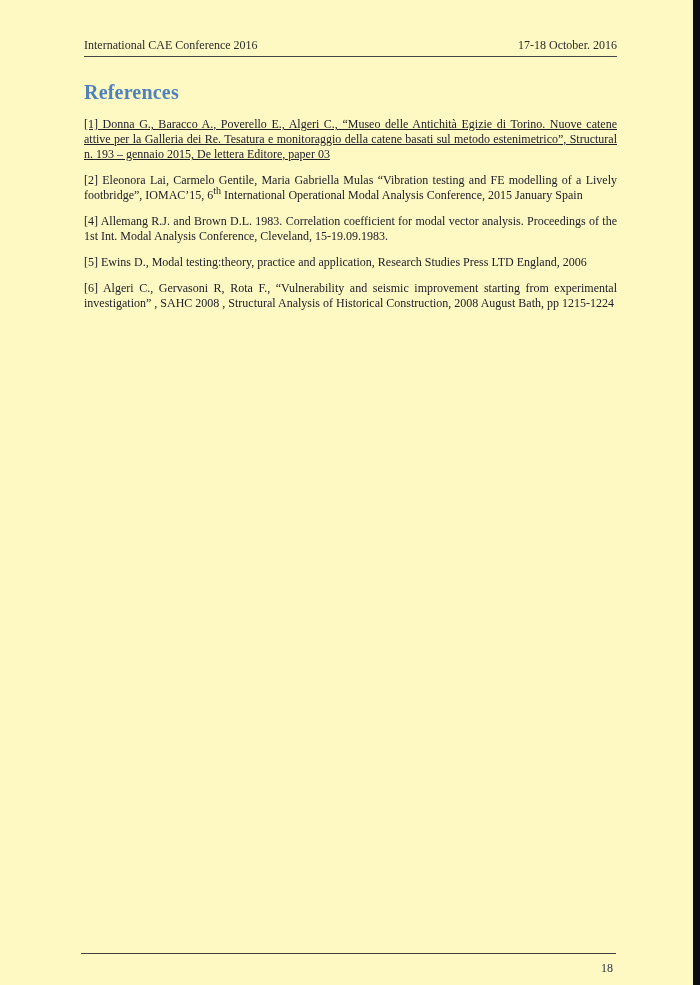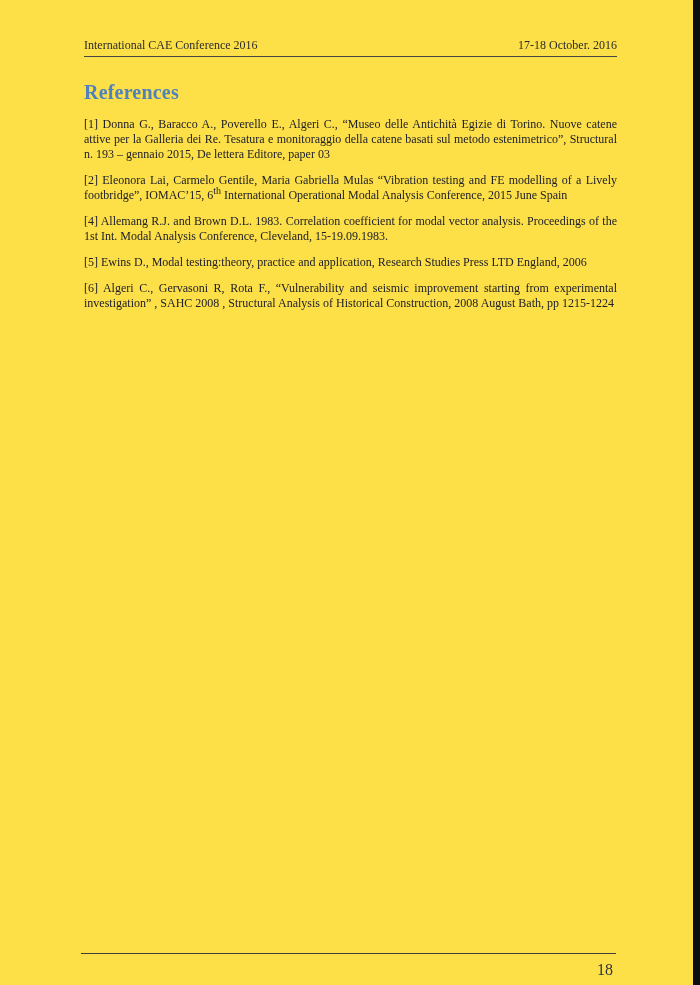--- a/index.html
+++ b/index.html
@@ -8,21 +8,21 @@
     width: 700px;
     height: 985px;
     background: #ffffff;
     overflow: hidden;
     font-family: "Liberation Serif", serif;
   }
   .page {
     position: relative;
     width: 700px;
     height: 985px;
-    background: #fde047;
+    background: #fef9c3;
   }
   .right-edge-bar {
     position: absolute;
     top: 0;
     right: 0;
     width: 7px;
     height: 985px;
     background: #0e0e0e;
   }
   .content {
@@ -54,58 +54,59 @@
   }
   .refs p {
     margin: 11px 0 0 0;
     font-size: 12px;
     line-height: 15px;
     color: #20202a;
     text-align: justify;
   }
   .refs p:first-child {
     margin-top: 14px;
+    text-decoration: underline;
   }
   .sup {
     vertical-align: super;
     font-size: 10px;
     line-height: 0;
   }
   .doc-footer {
     position: absolute;
     left: 81px;
     top: 953px;
     width: 535px;
     border-top: 1px solid #3f3f3f;
   }
   .page-number {
     text-align: right;
     padding-right: 3px;
     margin-top: 7px;
-    font-size: 16px;
+    font-size: 12px;
     color: #2e3248;
   }
 </style>
 </head>
 <body>
 
 <div class="page">
 
   <div class="content">
 
     <div class="doc-header">
       <span>International CAE Conference 2016</span>
       <span>17-18 October. 2016</span>
     </div>
 
     <h1 class="doc-title">References</h1>
 
     <div class="refs">
       <p><span>[1] Donna G., Baracco A., Poverello E., Algeri C., “Museo delle Antichità Egizie di Torino. Nuove catene attive per la Galleria dei Re. Tesatura e monitoraggio della catene basati sul metodo estenimetrico”, Structural n. 193 – gennaio 2015, De lettera Editore, paper 03</span><span class="sup"></span><span></span></p>
-      <p><span>[2] Eleonora Lai, Carmelo Gentile, Maria Gabriella Mulas “Vibration testing and FE modelling of a Lively footbridge”, IOMAC’15, 6</span><span class="sup">th</span><span> International Operational Modal Analysis Conference, 2015 June Spain</span></p>
+      <p><span>[2] Eleonora Lai, Carmelo Gentile, Maria Gabriella Mulas “Vibration testing and FE modelling of a Lively footbridge”, IOMAC’15, 6</span><span class="sup">th</span><span> International Operational Modal Analysis Conference, 2015 January Spain</span></p>
       <p><span>[4] Allemang R.J. and Brown D.L. 1983. Correlation coefficient for modal vector analysis. Proceedings of the 1st Int. Modal Analysis Conference, Cleveland, 15-19.09.1983.</span><span class="sup"></span><span></span></p>
       <p><span>[5] Ewins D., Modal testing:theory, practice and application, Research Studies Press LTD England, 2006</span><span class="sup"></span><span></span></p>
       <p><span>[6] Algeri C., Gervasoni R, Rota F., “Vulnerability and seismic improvement starting from experimental investigation” , SAHC 2008 , Structural Analysis of Historical Construction, 2008 August Bath, pp 1215-1224</span><span class="sup"></span><span></span></p>
     </div>
 
   </div>
 
   <div class="doc-footer">
     <div class="page-number">18</div>
   </div>

